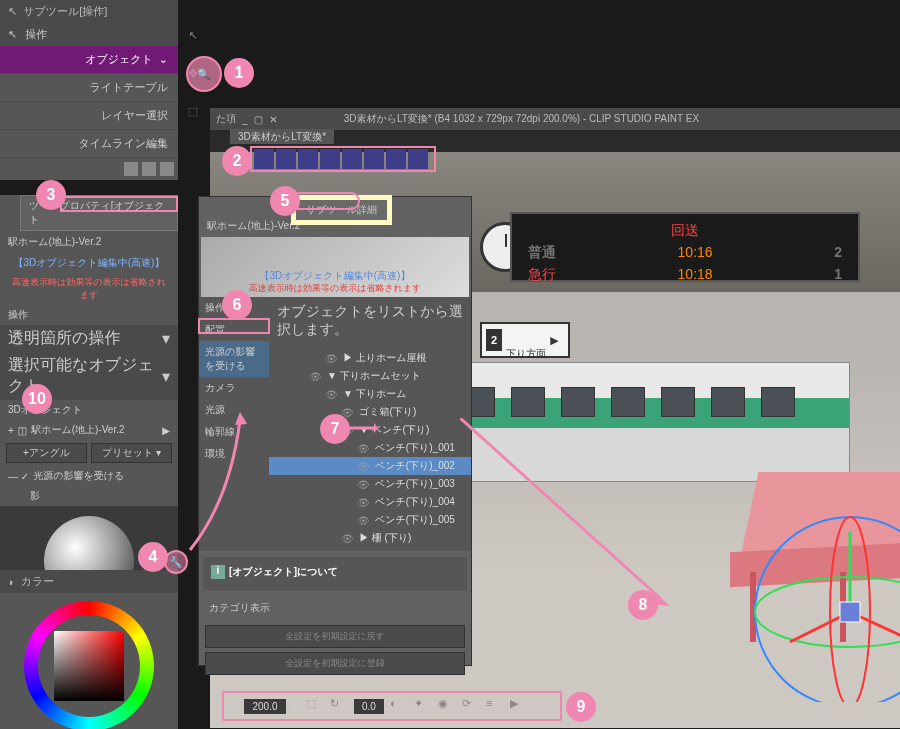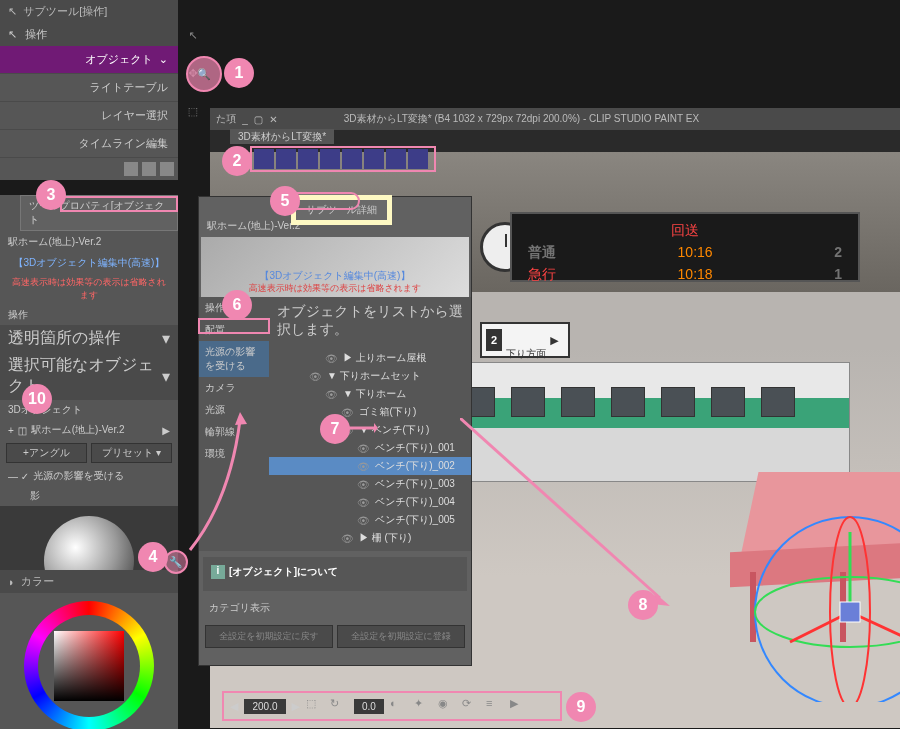--- a/index.html
+++ b/index.html
@@ -77,21 +77,21 @@
   .dp-tree { padding: 4px 0; }
   .dp-tree-item { display: flex; align-items: center; padding: 2px 4px; font-size: 10px; color: #ddd; gap: 4px; }
   .dp-tree-item.selected { background: #5a8bc4; }
   .dp-eye { width: 14px; flex-shrink: 0; color: #999; }
   .dp-indent-1 { padding-left: 40px; }
   .dp-indent-2 { padding-left: 56px; }
   .dp-indent-3 { padding-left: 72px; }
   .dp-indent-4 { padding-left: 88px; }
   .dp-info { background: #565656; padding: 8px; margin: 6px 4px; font-size: 10px; color: #ccc; }
   .dp-info-title { color: #fff; font-weight: bold; margin-bottom: 4px; display: flex; align-items: center; gap: 4px; }
-  .dp-footer { display: flex; gap: 4px; padding: 6px; }
+  .dp-footer { display: flex; gap: 4px; padding: 6px; flex-direction: column; }
   .dp-footer-btn { flex: 1; padding: 4px; background: #4a4a4a; text-align: center; font-size: 9px; color: #888; border: 1px solid #333; }
 
   .bottom-toolbar { position: absolute; left: 222px; top: 691px; width: 340px; height: 30px; border: 2px solid #f087b1; display: flex; align-items: center; gap: 6px; padding: 0 6px; }
   .bt-num { background: #3a3a3a; padding: 2px 8px; color: #ddd; font-size: 10px; }
   .bt-icon { width: 18px; height: 18px; color: #888; }
 
   .callout { position: absolute; width: 30px; height: 30px; background: #f087b1; border-radius: 50%; display: flex; align-items: center; justify-content: center; color: #fff; font-weight: bold; font-size: 16px; z-index: 100; }
   .magnify { position: absolute; left: 186px; top: 56px; width: 36px; height: 36px; background: rgba(240,135,177,0.7); border-radius: 50%; border: 2px solid #f087b1; display: flex; align-items: center; justify-content: center; }
   
   .box-highlight { border: 2px solid #f087b1; position: absolute; }

